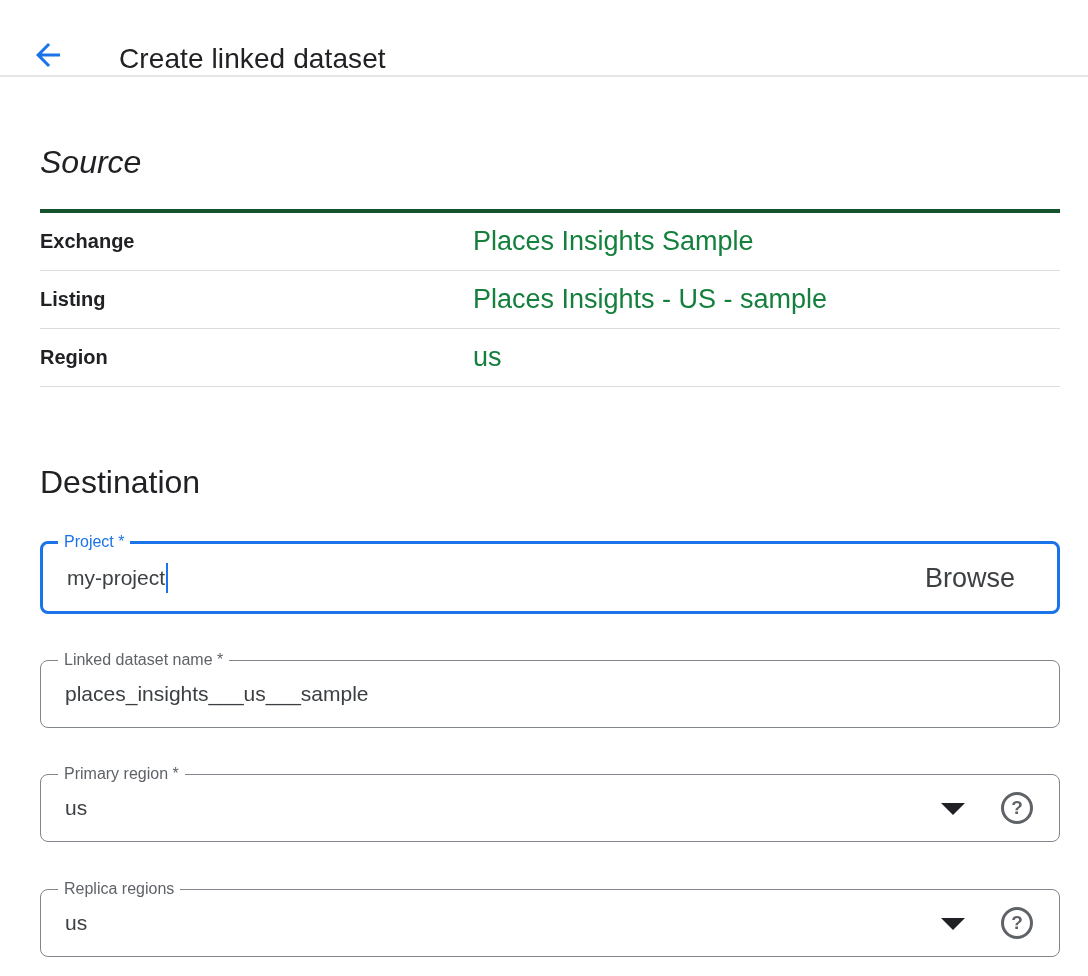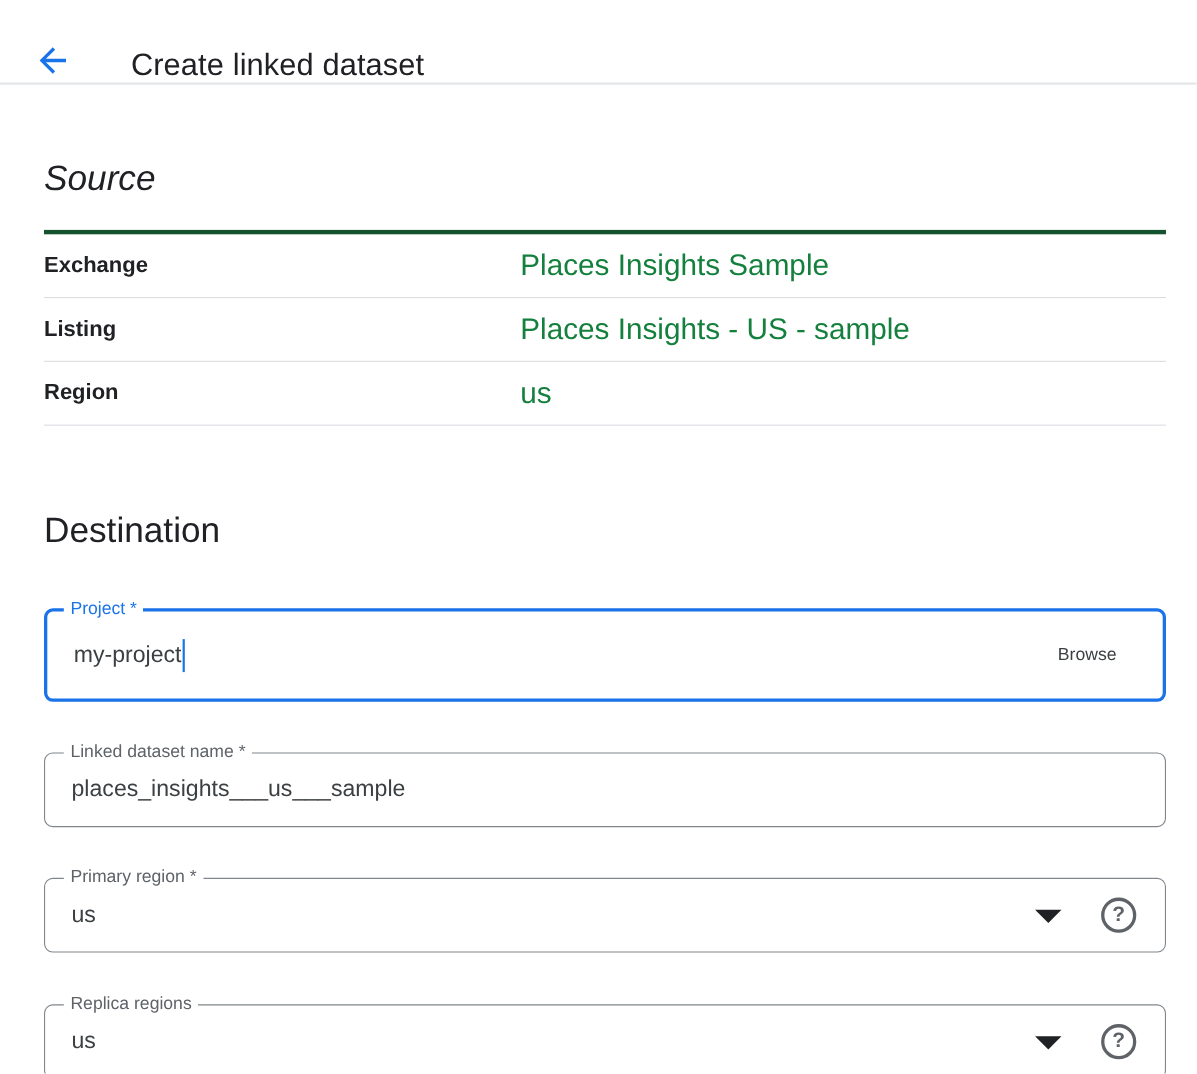--- a/index.html
+++ b/index.html
@@ -75,21 +75,21 @@
     position:relative;
     height:68px;
     border:1px solid #80868b;
     border-radius:8px;
     display:flex;
     align-items:center;
     padding:0 24px;
     background:#ffffff;
     margin-top:46px;
   }
-  .field-project { margin-top:50px; height:85px; border:3px solid #1a73e8; }
+  .field-project { margin-top:38px; height:73px; border:3px solid #1a73e8; }
   .field-replica { margin-top:47px; }
 
   .field-label {
     position:absolute;
     top:-11px;
     left:17px;
     background:#ffffff;
     padding:0 6px;
     font-size:16px;
     color:#5f6368;
@@ -108,21 +108,21 @@
     width:2px; height:30px;
     background:#1a73e8;
     vertical-align:middle;
     margin-left:1px;
   }
 
   .browse-btn {
     position:absolute;
     right:42px;
     top:50%; transform:translateY(-50%);
-    font-size:16px;
+    font-size:27px;
     color:#3c4043;
     background:none; border:none;
     cursor:pointer;
     font-family:"Liberation Sans", sans-serif;
   }
 
   .dropdown-arrow {
     position:absolute;
     right:94px;
     top:calc(50% - 5px);

